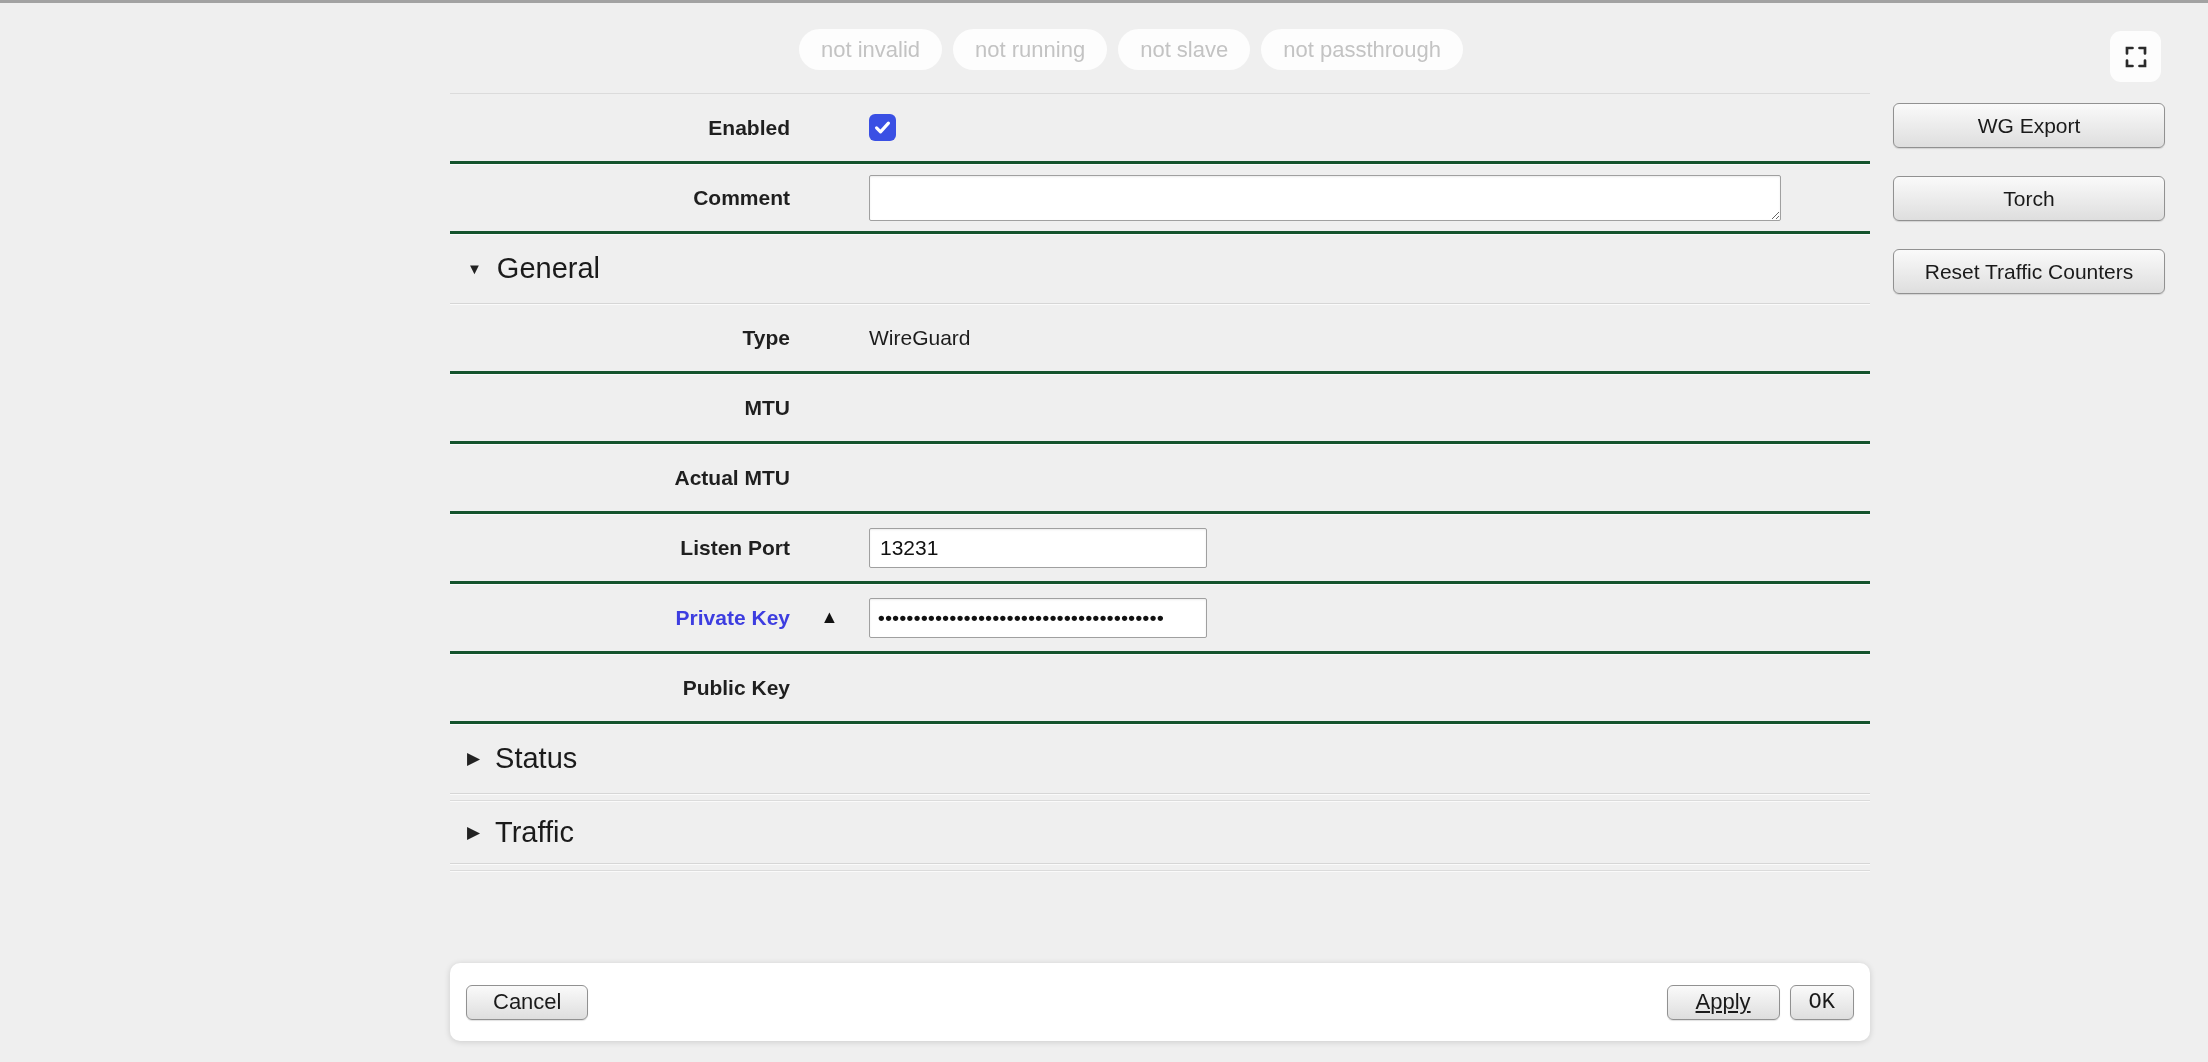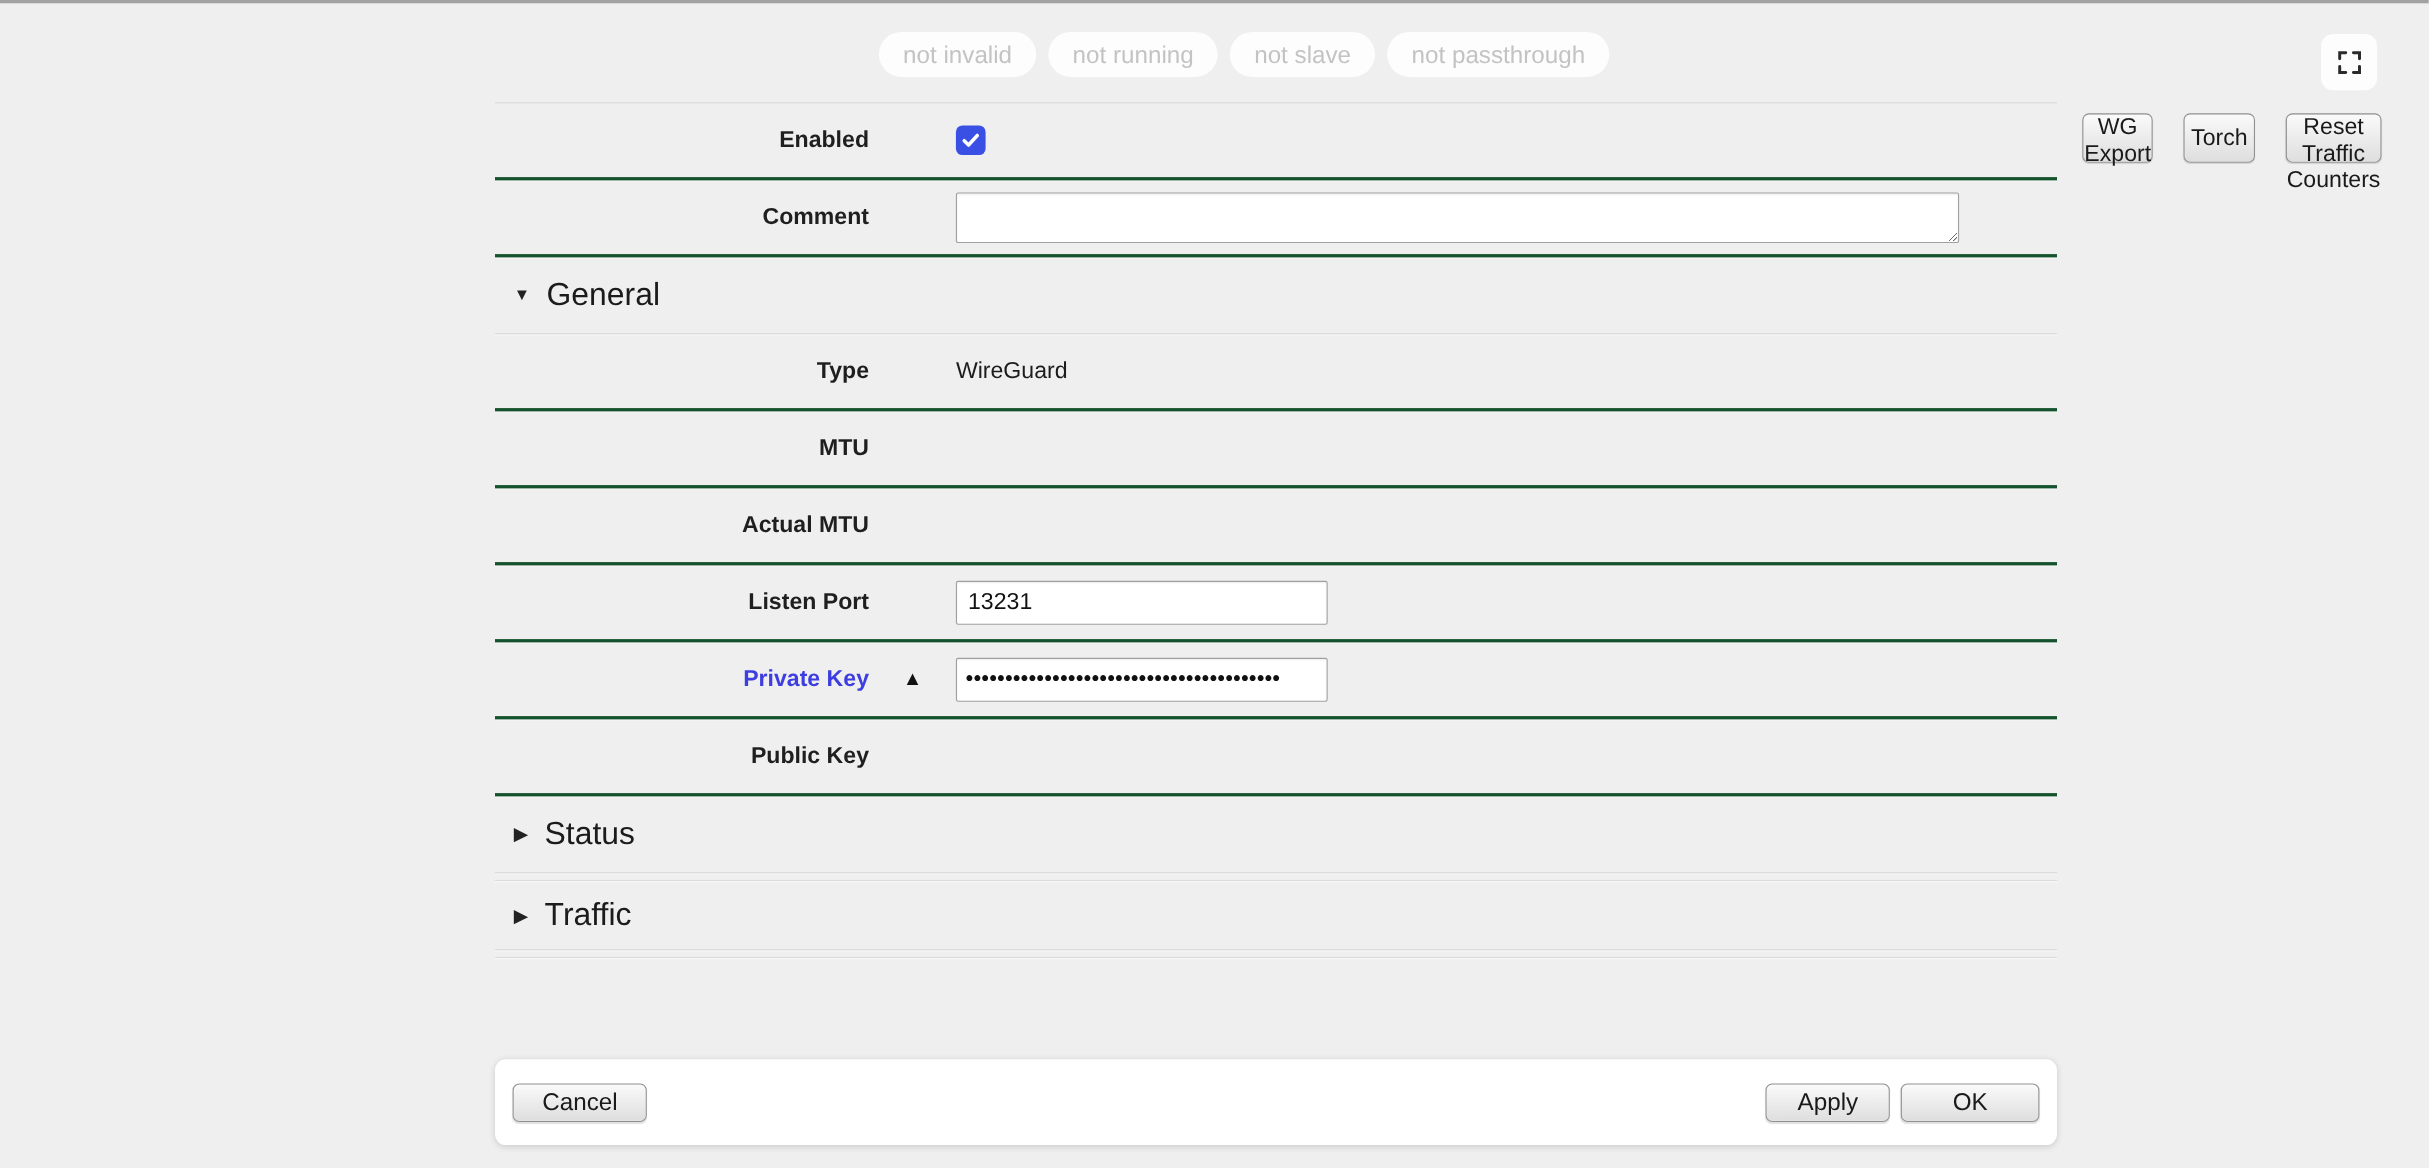--- a/index.html
+++ b/index.html
@@ -37,21 +37,21 @@
     background:#fdfdfd;
     border:none; border-radius:11px;
     display:flex; align-items:center; justify-content:center;
     cursor:pointer;
   }
 
   
   .side-buttons {
     position:absolute; left:1893px; top:103px;
     width:272px;
-    display:flex; flex-direction:row; gap:28px;
+    display:flex; flex-direction:column; gap:28px;
   }
   .btn {
     background:linear-gradient(#fafafa,#dedede);
     border:1px solid #919191;
     border-radius:6px;
     color:#1a1a1a;
     font-size:21px;
     font-family:"Liberation Sans", sans-serif;
     cursor:pointer;
     box-shadow:0 1px 1px rgba(0,0,0,.12);
@@ -135,22 +135,22 @@
     position:absolute; left:450px; top:963px;
     width:1420px; height:78px;
     background:#ffffff;
     border-radius:10px;
     box-shadow:0 1px 6px rgba(0,0,0,.15);
     display:flex; align-items:center;
     padding:0 16px;
   }
   .footer-bar .btn { height:35px; font-size:22px; }
   .cancel-btn { padding:0 26px; margin-right:auto; }
-  .apply-btn { padding:0 28px; margin-right:10px; }
-  .ok-btn { padding:0 46px; }
+  .apply-btn { padding:0 28px; margin-right:10px;text-decoration:underline; }
+  .ok-btn { padding:0 18px;font-family:Liberation Mono, monospace; }
 </style>
 </head>
 <body>
 
 <div class="top-line"></div>
 
 <div class="badges">
   <span class="badge">not invalid</span>
   <span class="badge">not running</span>
   <span class="badge">not slave</span>

